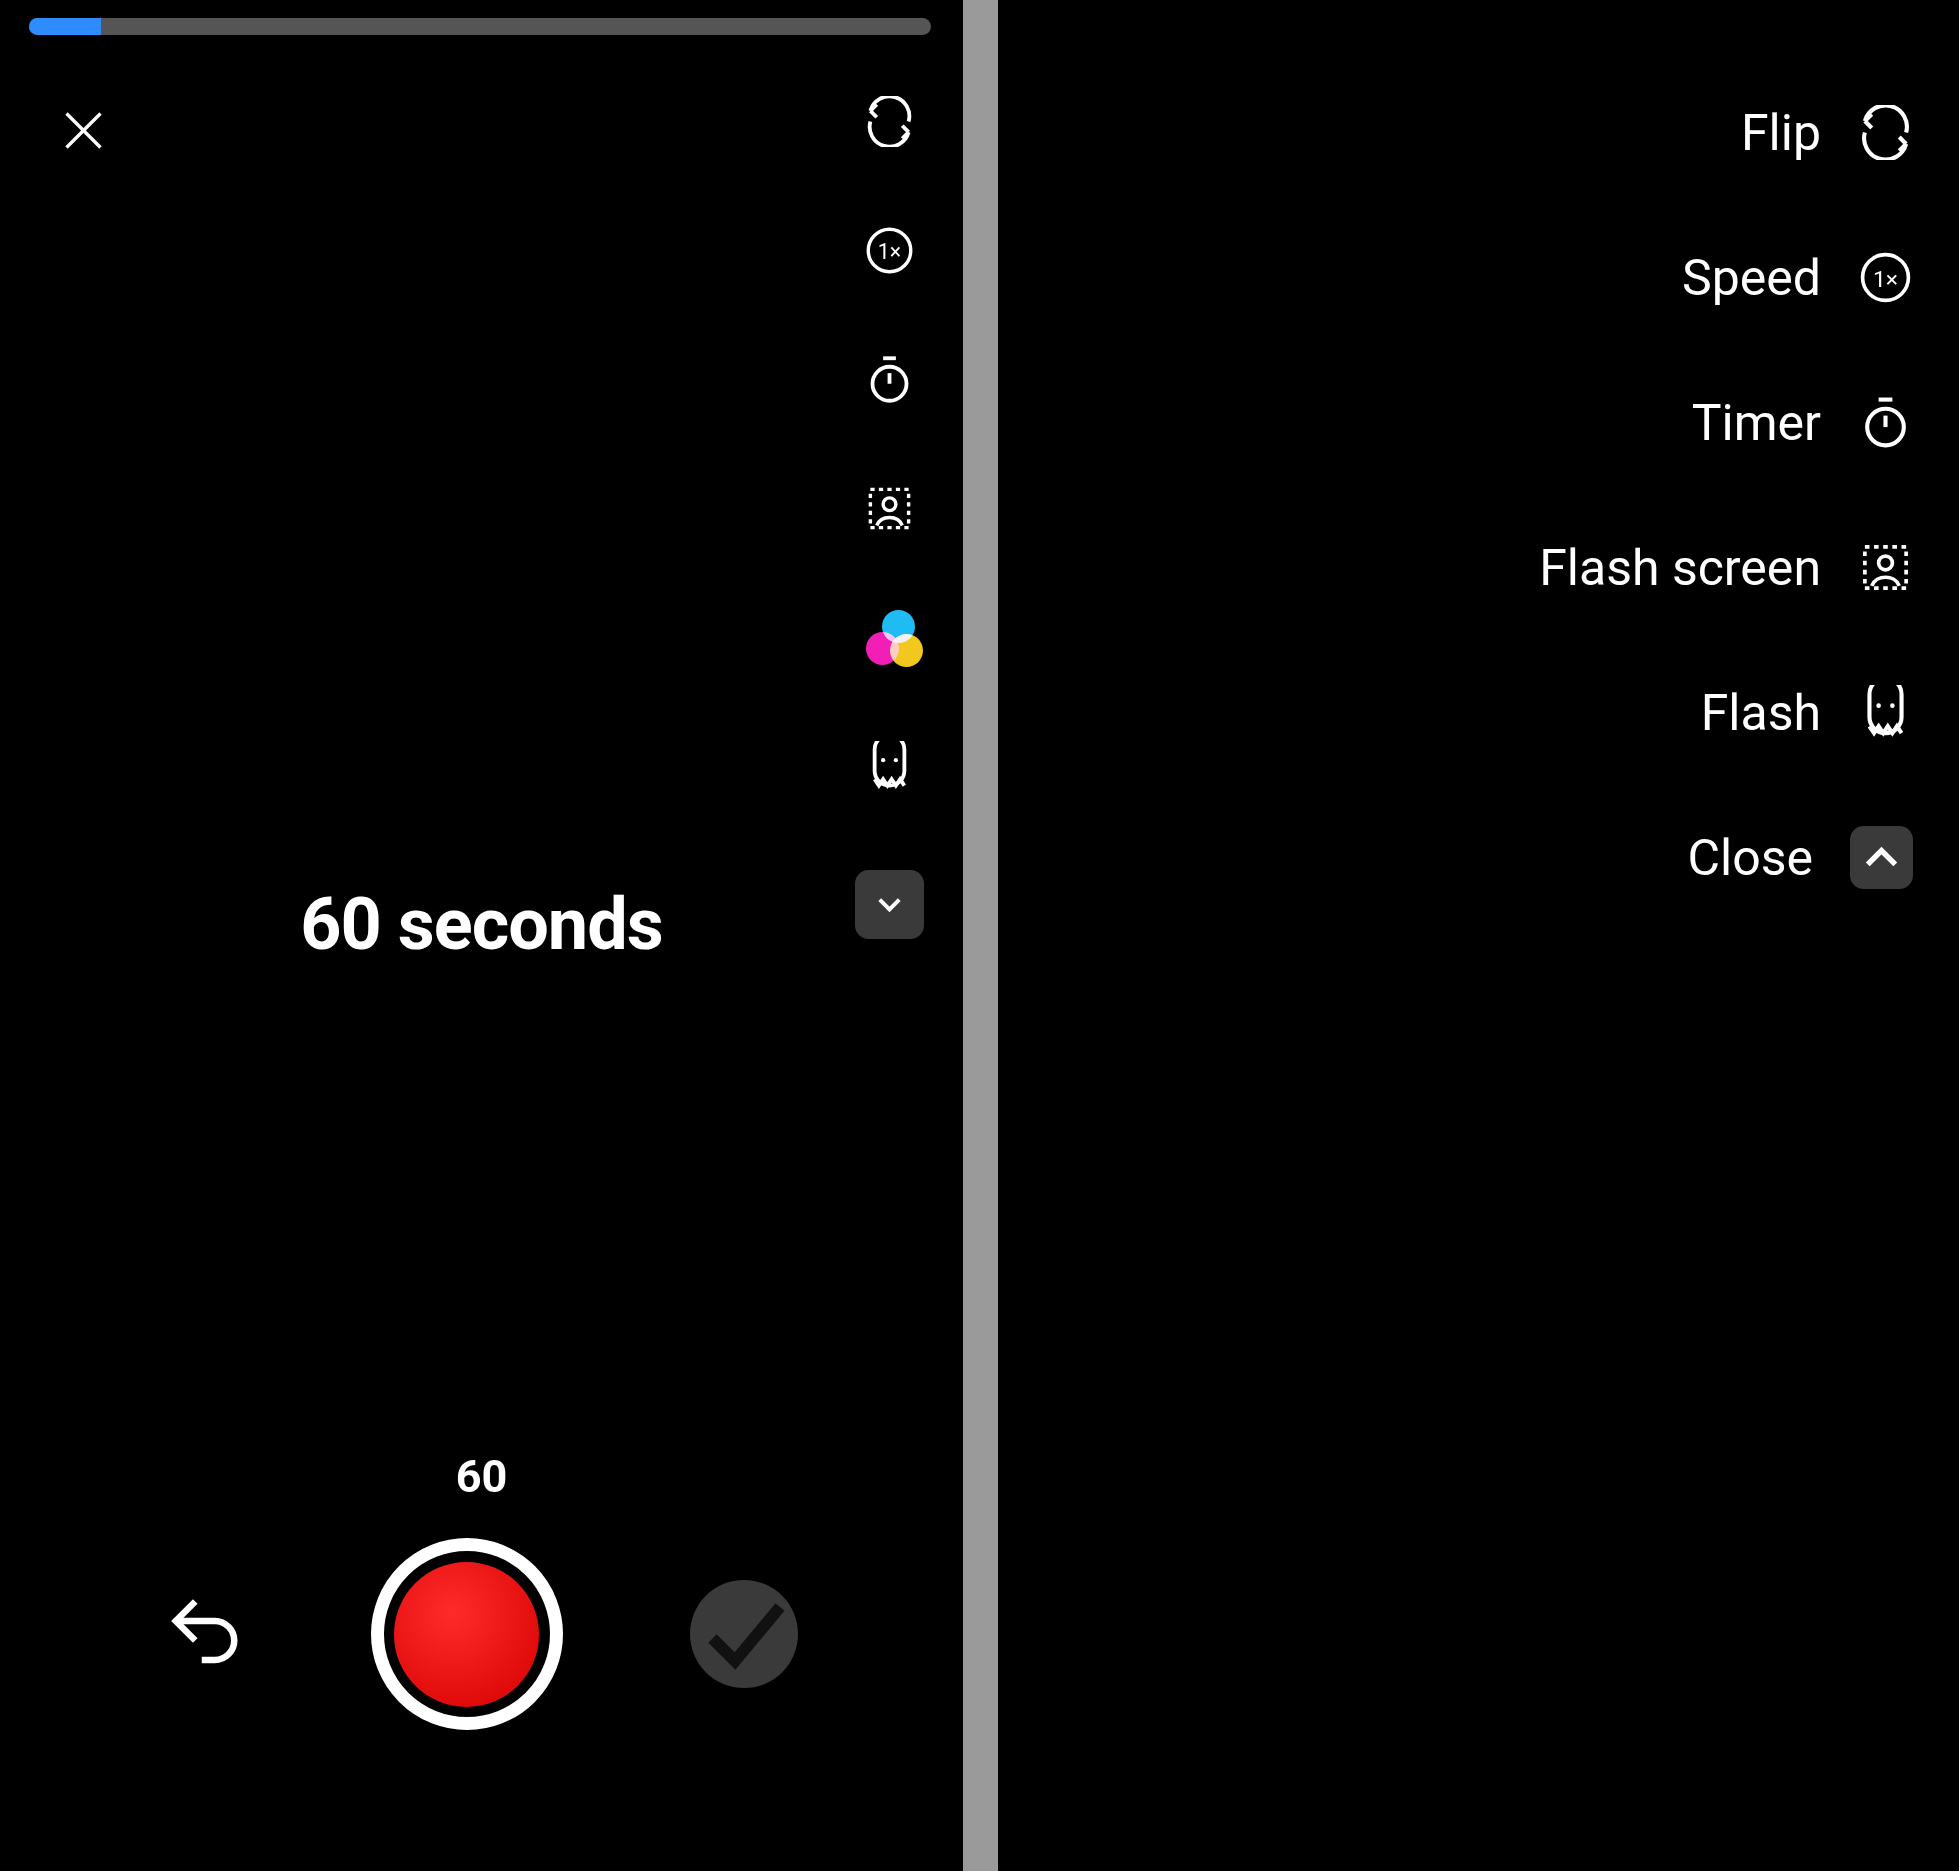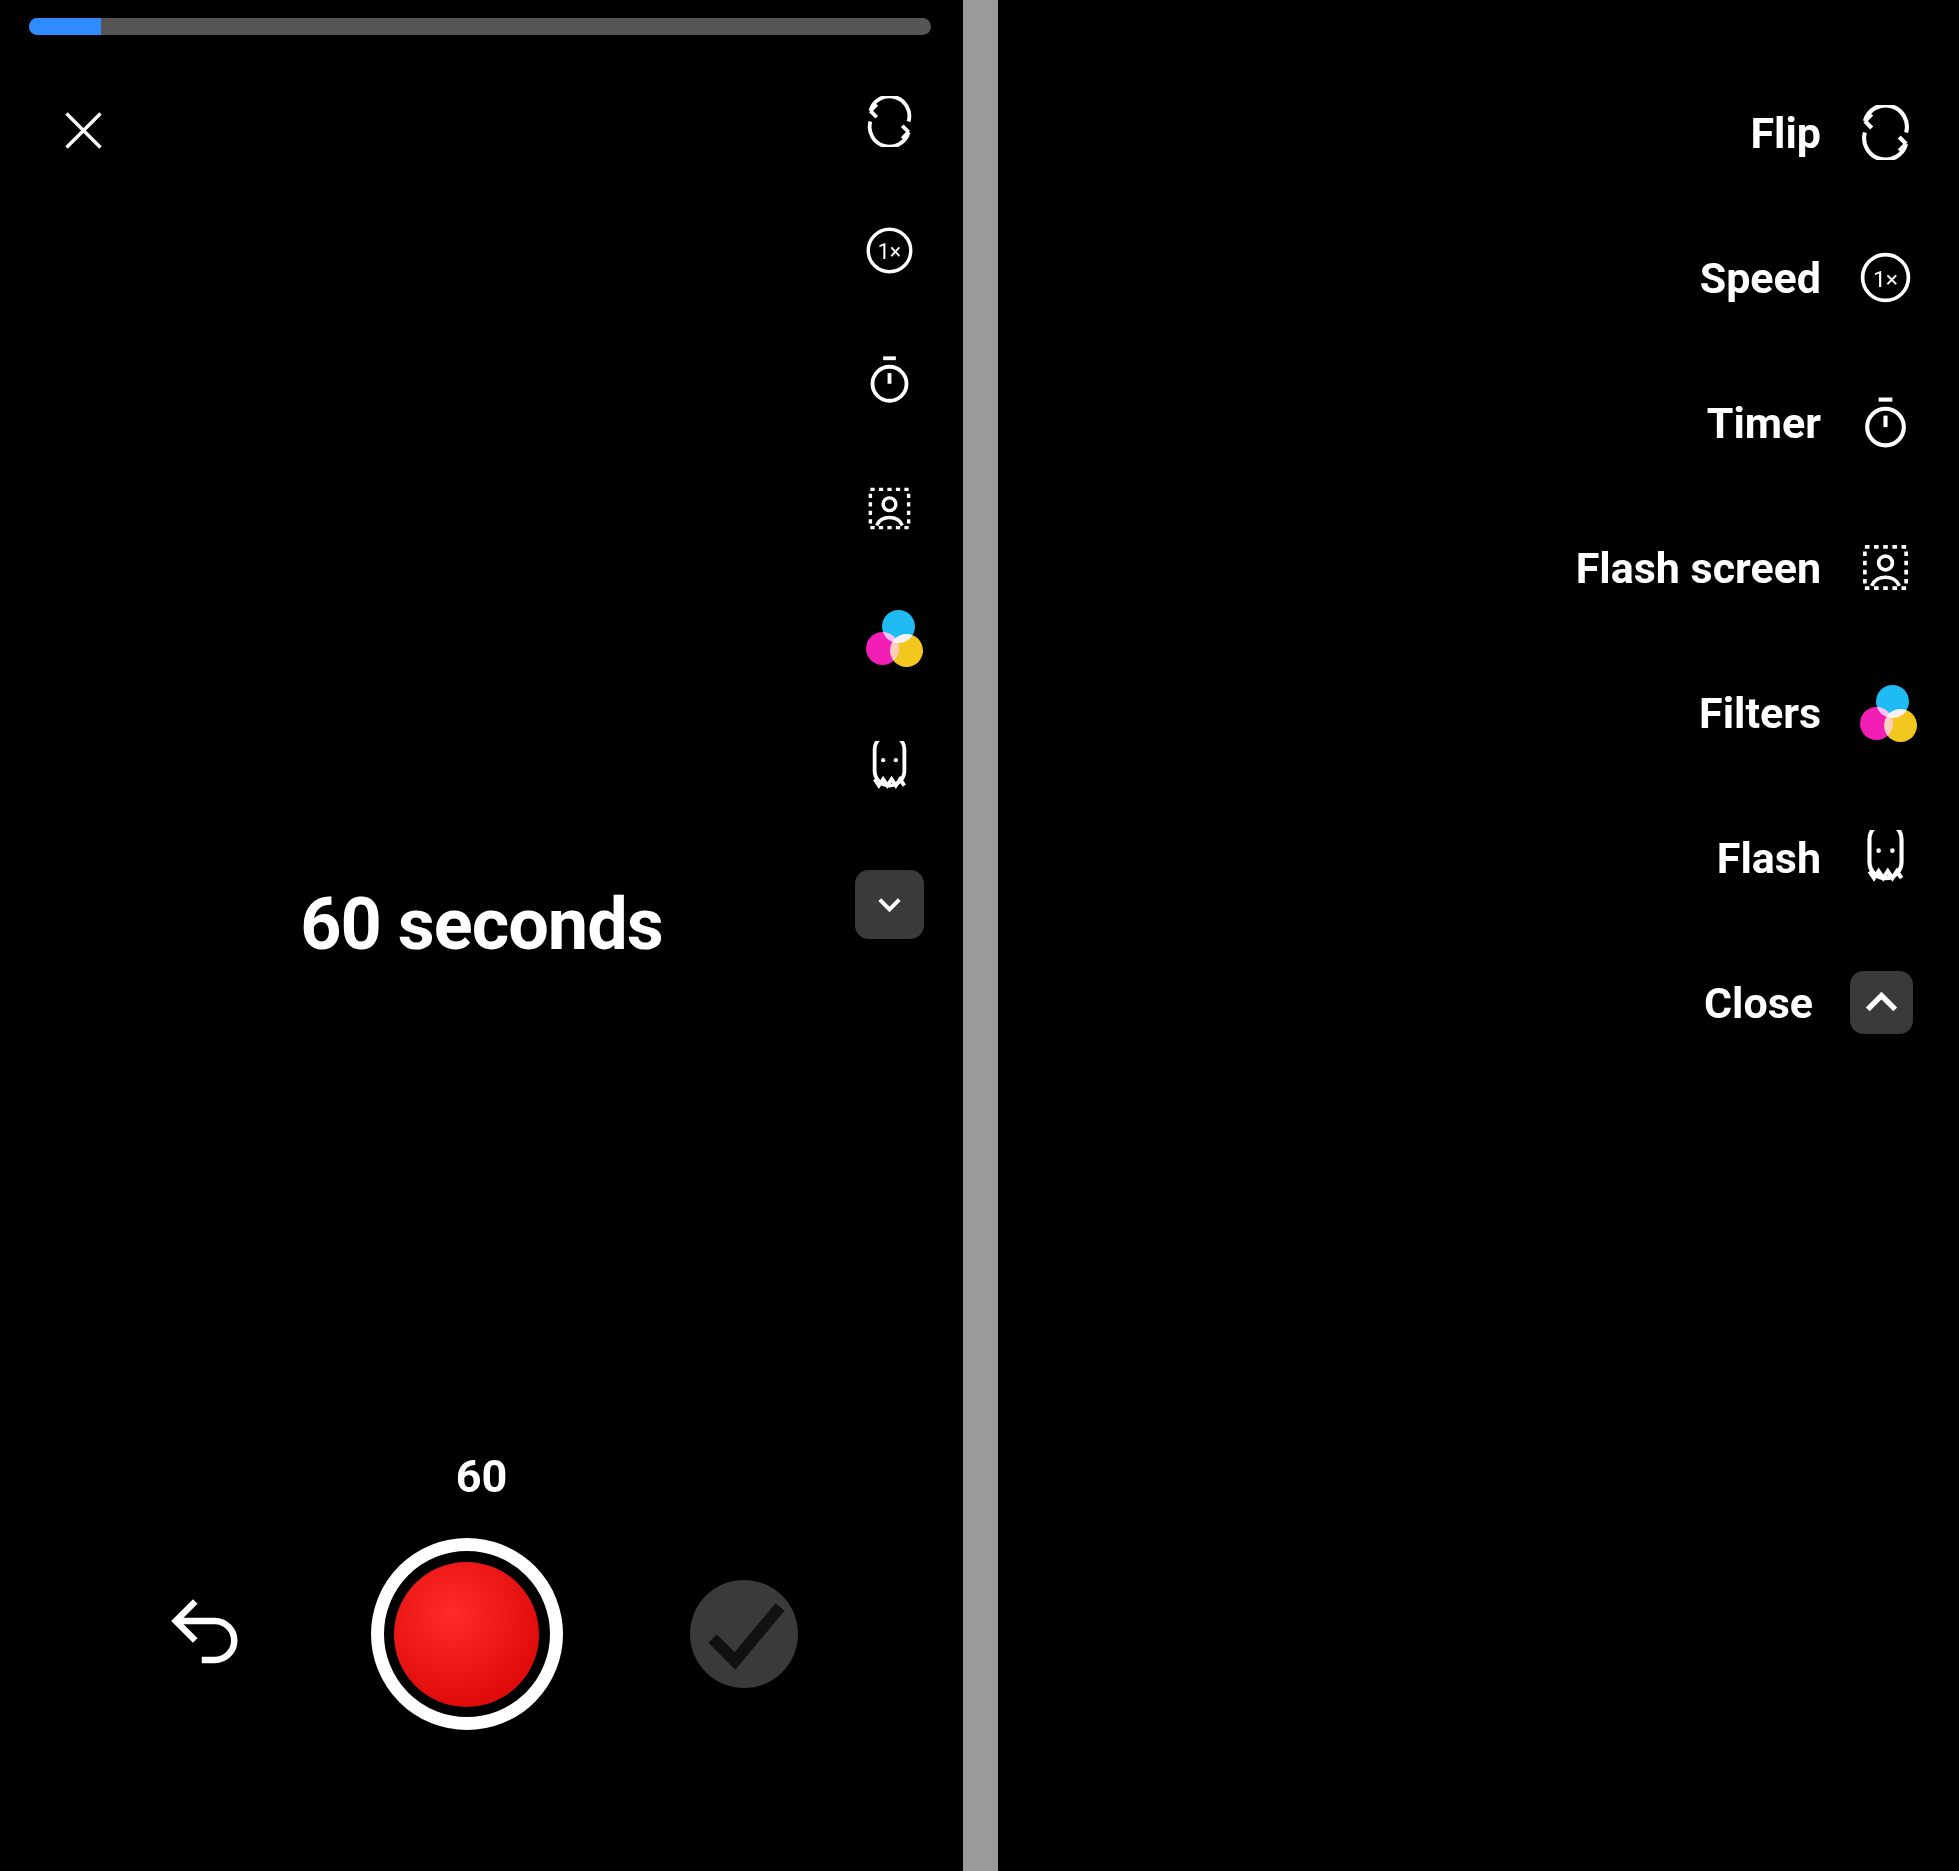--- a/index.html
+++ b/index.html
@@ -175,22 +175,22 @@
     gap: 76px;
   }
   .menu-item {
     display: flex;
     align-items: center;
     justify-content: flex-end;
     gap: 37px;
     height: 69px;
   }
   .menu-label {
-    font-size: 43px;
-    font-weight: 700;
+    font-size: 50px;
+    font-weight: 400;
     white-space: nowrap;
   }
   .menu-icon {
     width: 55px;
     height: 55px;
     display: flex;
     align-items: center;
     justify-content: center;
     position: relative;
   }
@@ -350,30 +350,20 @@
         <span class="menu-label">Flash screen</span>
         <span class="menu-icon">
           <svg viewBox="0 0 24 24" fill="none" stroke="#fff" stroke-width="1.6">
             <rect x="3" y="3" width="18" height="18" stroke-dasharray="2 2"></rect>
             <circle cx="12" cy="10" r="3"></circle>
             <path d="M6 20 C8 15 16 15 18 20"></path>
           </svg>
         </span>
       </div>
 
-      <div class="menu-item">
-        <span class="menu-label">Filters</span>
-        <span class="menu-icon">
-          <div class="filters-icon">
-            <div class="c c1"></div>
-              <div class="c c2"></div>
-              <div class="c c3"></div>
-          </div>
-        </span>
-      </div>
 
       <div class="menu-item">
         <span class="menu-label">Flash</span>
         <span class="menu-icon">
           <svg viewBox="0 0 24 24" fill="none" stroke="#fff" stroke-width="1.8">
             <path d="M5 4 A7 7 0 0 1 19 4 L19 14 A7 7 0 0 1 5 14 Z"></path>
             <circle cx="9" cy="9" r="1" fill="#fff" stroke="none"></circle>
             <circle cx="15" cy="9" r="1" fill="#fff" stroke="none"></circle>
             <path d="M5 18 L7 21 L9 18 L11 21 L13 18 L15 21 L17 18 L19 21"></path>
           </svg>

